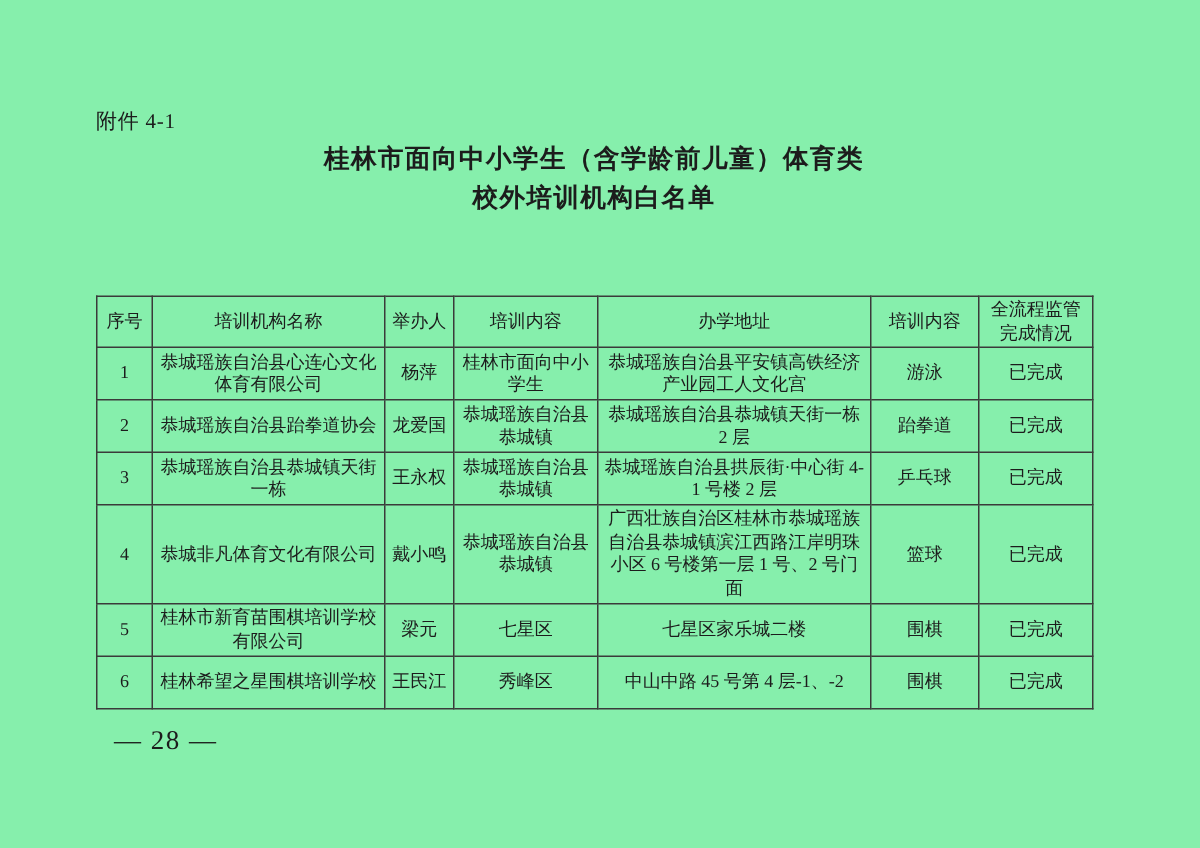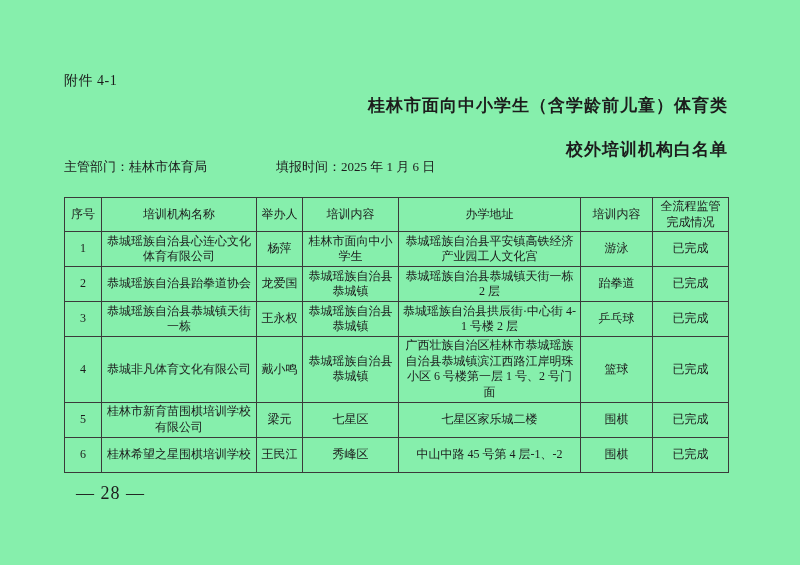--- a/index.html
+++ b/index.html
@@ -15,29 +15,29 @@
     position: absolute; left: 0; top: 0;
     width: 800px; height: 565px;
     background: #86efac;
   }
   .attachment-label {
     position: absolute; left: 64px; top: 72px;
     font-size: 14px; letter-spacing: 0.5px;
   }
   .title-wrap {
     position: absolute; left: 64px; top: 94px; width: 664px;
-    text-align: right;
+    text-align: center;
     font-family: Liberation Serif, serif;
   }
   .title-line1 {
     font-size: 17px; font-weight: bold; letter-spacing: 1px;
   }
   .title-line2 {
     font-size: 17px; font-weight: bold; letter-spacing: 1px;
-    margin-top: 21px;
+    margin-top: 3px;
   }
   .meta-row {
     position: absolute; left: 64px; top: 158px; width: 664px;
     font-size: 13px;
   }
   .meta-date { position: absolute; left: 212px; top: 0; }
   table.whitelist {
     position: absolute; left: 64px; top: 197px;
     width: 664px;
     border-collapse: collapse;
@@ -73,24 +73,20 @@
 
 <div class="sheet">
 
   <div class="attachment-label">附件 4-1</div>
 
   <div class="title-wrap">
     <div class="title-line1">桂林市面向中小学生（含学龄前儿童）体育类</div>
     <div class="title-line2">校外培训机构白名单</div>
   </div>
 
-  <div class="meta-row">
-    <span class="meta-dept">主管部门：桂林市体育局</span>
-    <span class="meta-date">填报时间：2025 年 1 月 6 日</span>
-  </div>
 
   <table class="whitelist">
     <colgroup>
       <col class="c1">
         <col class="c2">
         <col class="c3">
         <col class="c4">
       <col class="c5">
         <col class="c6">
         <col class="c7">

